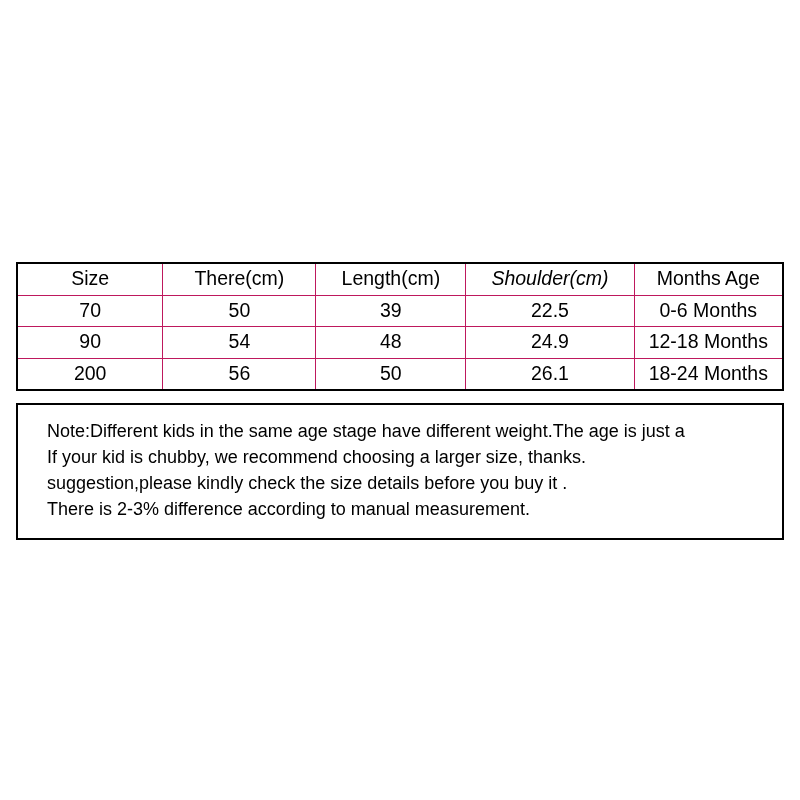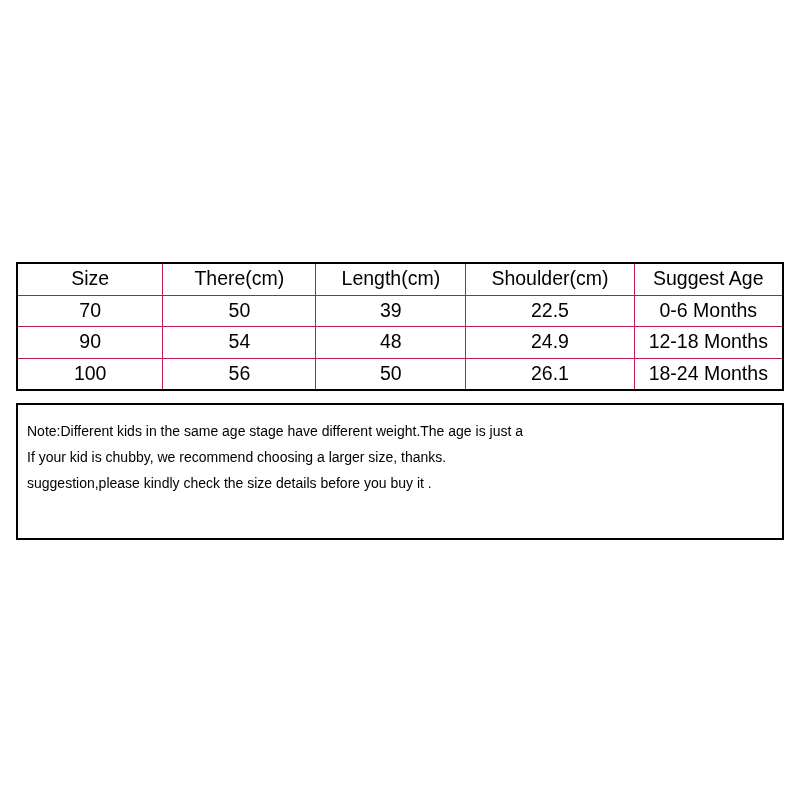--- a/index.html
+++ b/index.html
@@ -53,78 +53,80 @@
   table.size-table th:last-child,
   table.size-table td:last-child {
     border-right: none;
   }
   table.size-table tr:last-child td {
     border-bottom: none;
   }
   .col-size { width: 19.0%; }
   .col-bust { width: 20.0%; }
   .col-length { width: 19.6%; }
-  .col-shoulder { width: 22.0%; }
+  .col-shoulder { width: 22.0%; font-style: italic; }
   .col-age { width: 19.4%; }
 
   #notes-box {
     position: absolute;
     left: 16px;
     top: 403px;
     width: 768px;
     height: 137px;
     border: 2px solid #000000;
     box-sizing: border-box;
     padding: 13px 9px 0 9px;
   }
   .note-line {
-    font-size: 14px;
+    font-size: 18px;
     line-height: 26px;
     white-space: nowrap;
+    margin-left: 20px;
   }
 </style>
 </head>
 <body>
 
 <div id="page">
 
   <div id="size-chart">
     <table class="size-table">
       <tbody>
           <tr class="header-row">
         <th class="col-size">Size</th>
         <th class="col-bust">There(cm)</th>
         <th class="col-length">Length(cm)</th>
         <th class="col-shoulder">Shoulder(cm)</th>
-        <th class="col-age">Suggest Age</th>
+        <th class="col-age">Months Age</th>
       </tr>
       <tr>
         <td>70</td>
         <td>50</td>
         <td>39</td>
         <td>22.5</td>
         <td>0-6 Months</td>
       </tr>
       <tr>
         <td>90</td>
         <td>54</td>
         <td>48</td>
         <td>24.9</td>
         <td>12-18 Months</td>
       </tr>
       <tr>
-        <td>100</td>
+        <td>200</td>
         <td>56</td>
         <td>50</td>
         <td>26.1</td>
         <td>18-24 Months</td>
       </tr>
     </tbody>
       </table>
   </div>
 
   <div id="notes-box">
     <div class="note-line">Note:Different kids in the same age stage have different weight.The age is just a</div>
     <div class="note-line">If your kid is chubby, we recommend choosing a larger size, thanks.</div>
     <div class="note-line">suggestion,please kindly check the size details before you buy it .</div>
+    <div class="note-line">There is 2-3% difference according to manual measurement.</div>
   </div>
 
 </div>
 
 </body></html>

